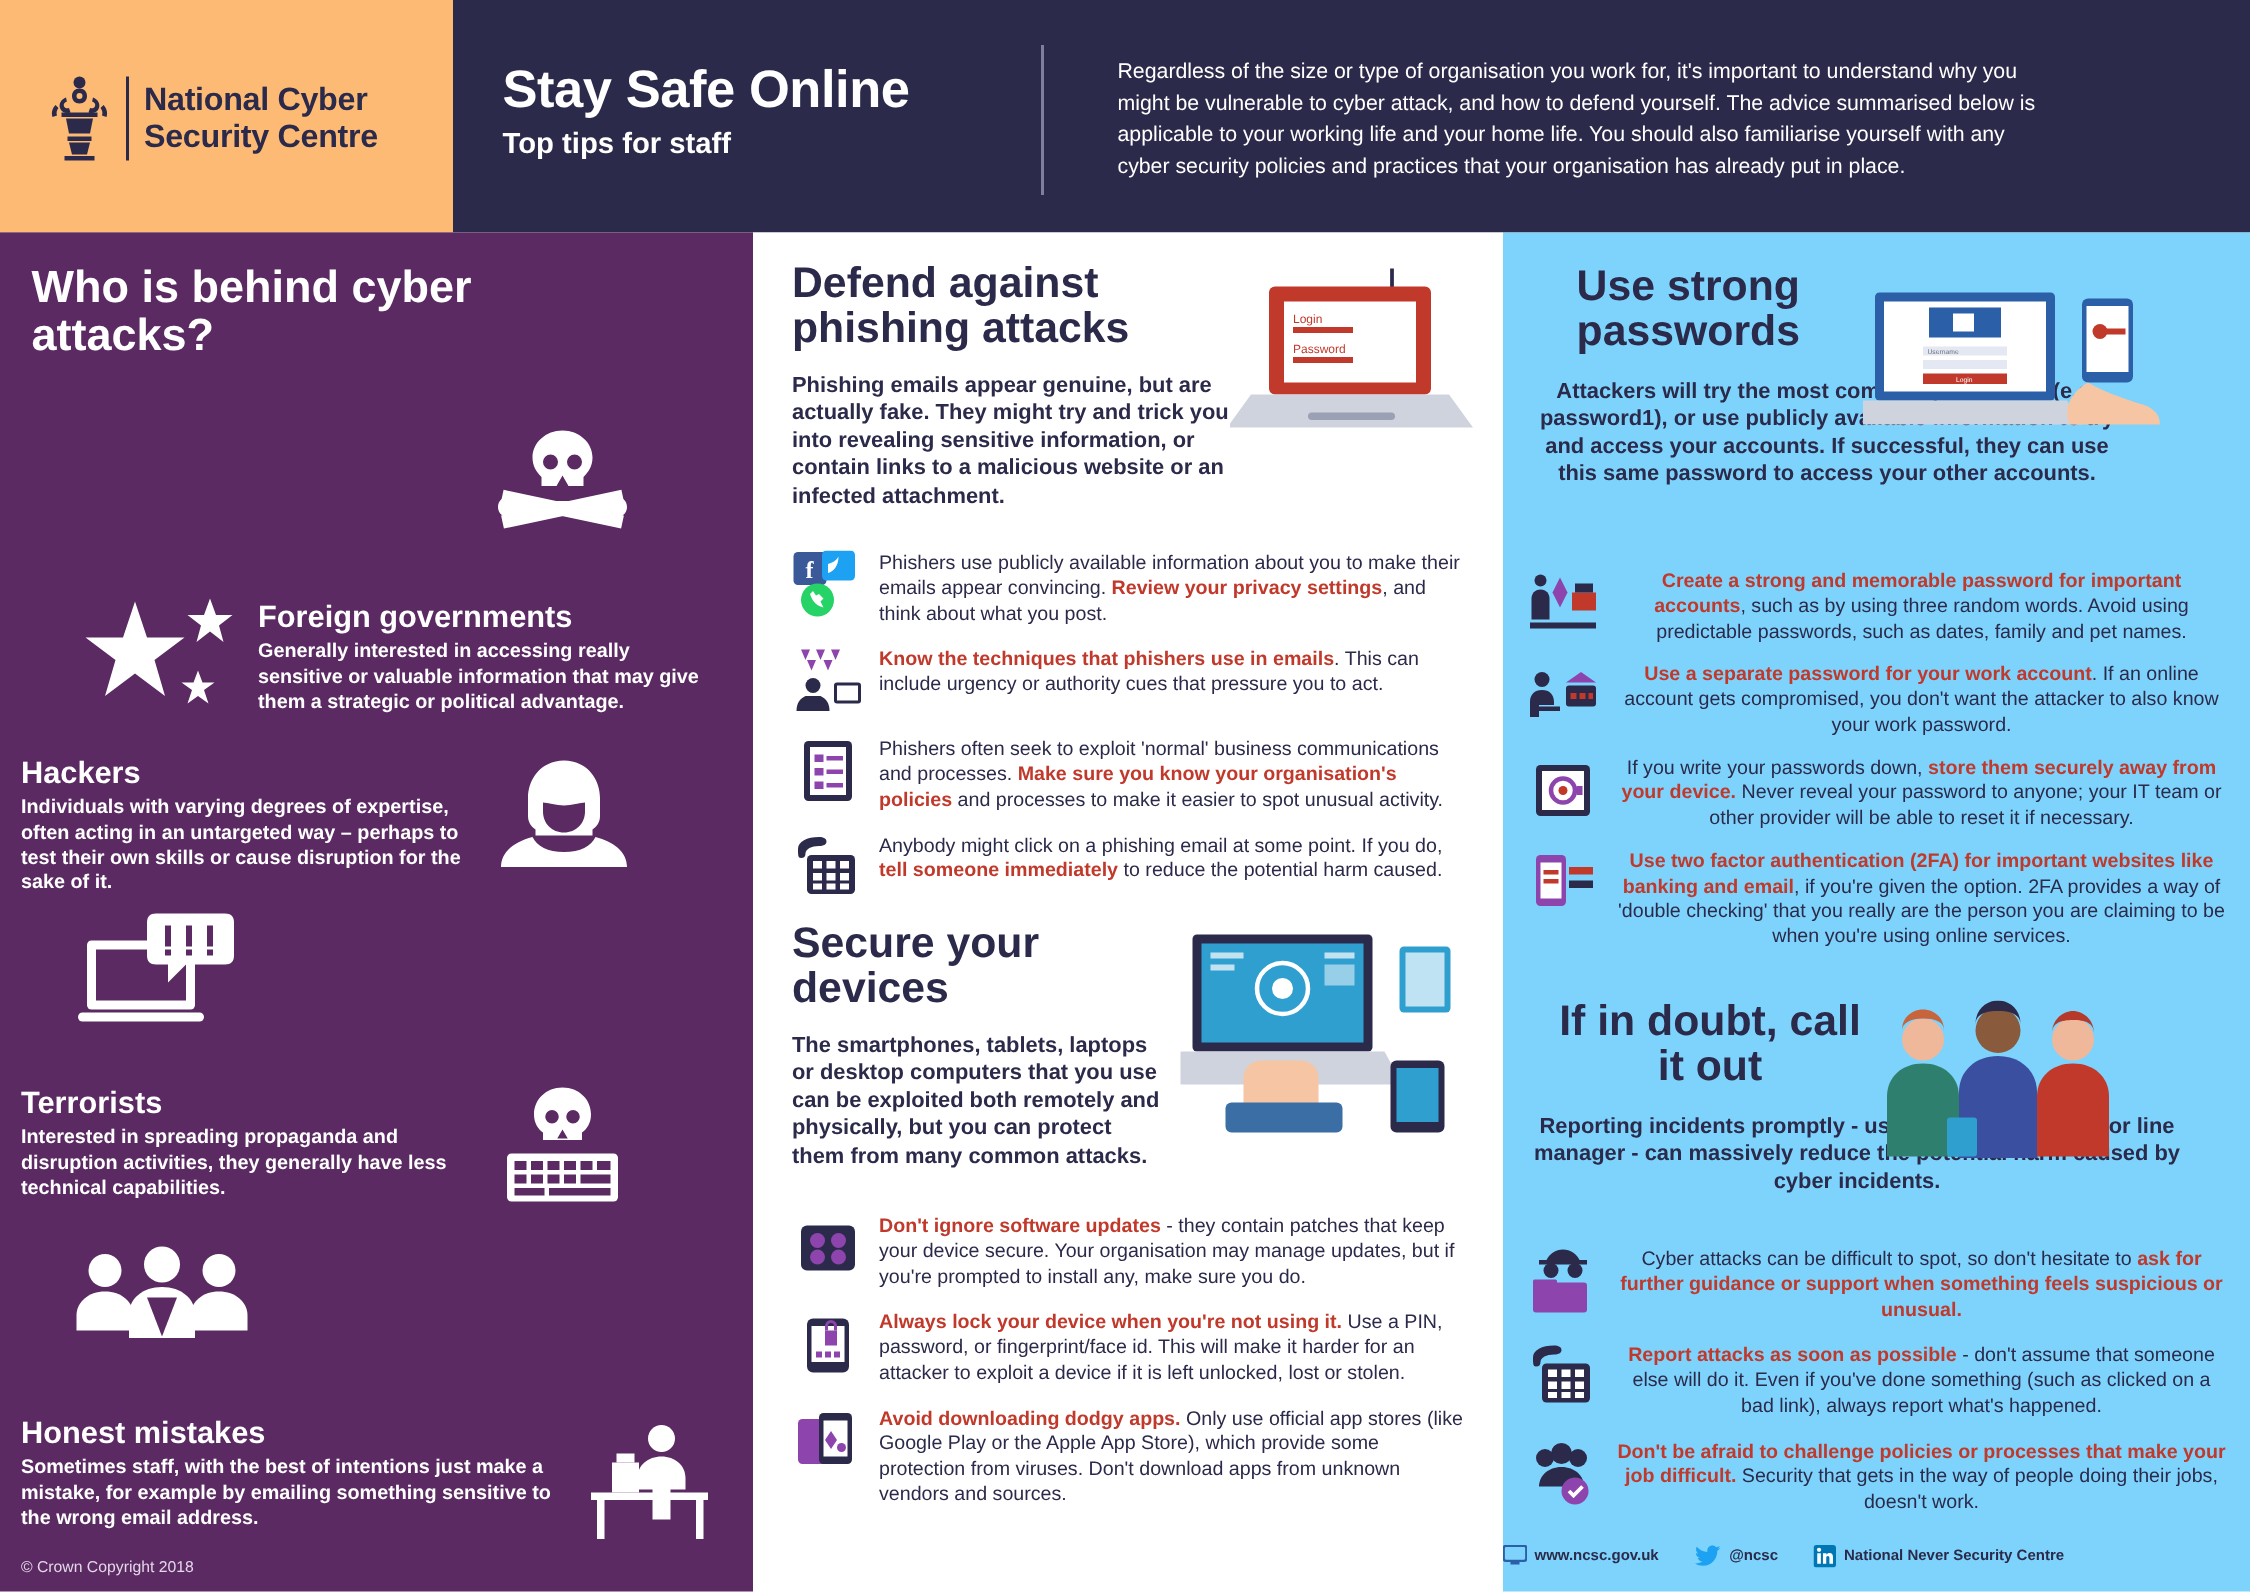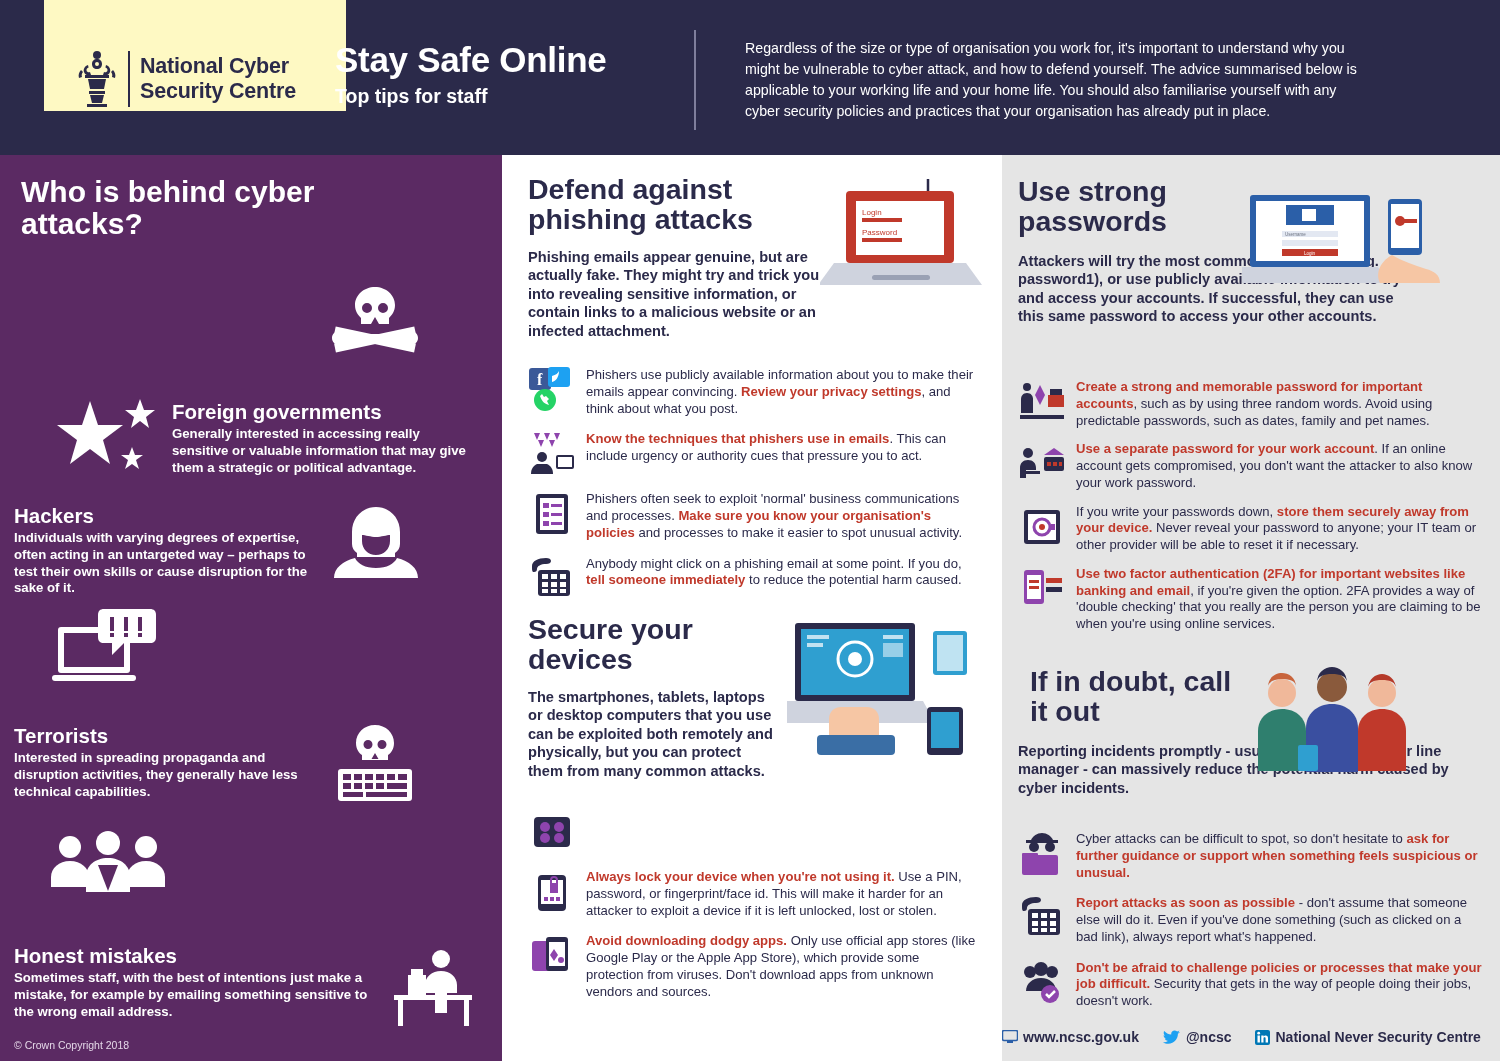--- a/index.html
+++ b/index.html
@@ -7,21 +7,21 @@
   body {
     width:1500px; height:1061px;
     font-family:"Liberation Sans", sans-serif;
     background:#ffffff;
     overflow:hidden;
   }
   .page { position:relative; width:1500px; height:1061px; }
 
   
   .header { position:absolute; top:0; left:0; width:1500px; height:155px; background:#2b2a4a; }
-  .logo-box { position:absolute; top:0; left:0; width:302px; height:111px; background:#fef9c3;margin-left:44px; }
+  .logo-box { position:absolute; top:0; left:0; width:302px; height:155px; background:#fdba74; }
   .logo-inner { position:absolute; top:48px; left:32px; display:flex; align-items:center; gap:10px; }
   .crown { width:42px; height:62px; }
   .logo-rule { width:2px; height:56px; background:#2b2a4a; }
   .logo-text { font-size:21.5px; font-weight:bold; color:#2b2a4a; line-height:1.18; letter-spacing:-0.2px; }
 
   .title-block { position:absolute; top:40px; left:335px; width:360px; color:#ffffff; }
   .title-main { font-size:35px; font-weight:bold; letter-spacing:-0.3px; }
   .title-sub { font-size:19.5px; font-weight:bold; margin-top:5px; }
   .head-divider { position:absolute; top:30px; left:694px; width:2px; height:100px; background:#7f7e9c; }
 
@@ -33,33 +33,33 @@
   .leftcol { position:absolute; top:155px; left:0; width:502px; height:906px; background:#5b2a63; color:#ffffff; }
   .leftcol h1 { margin:1px; position:absolute; top:20px; left:20px; width:330px;
                 font-size:30px; line-height:1.08; font-weight:bold; }
   .lblock { position:absolute; }
   .lblock h2 { margin:0 0 3px 0; font-size:20.5px; line-height:1.06; font-weight:bold; }
   .lblock p { margin:0; font-size:13.2px; line-height:1.28; font-weight:bold; }
   .copyright { position:absolute; left:14px; top:884px; font-size:10.5px; color:#e4d7e8; }
 
   
   .midcol { position:absolute; top:155px; left:502px; width:500px; height:906px; background:#ffffff; }
-  .rightcol { position:absolute; top:155px; left:1002px; width:498px; height:906px; background:#e5e5e5; }
+  .rightcol { position:absolute; top:155px; left:1002px; width:498px; height:906px; background:#7dd3fc;text-align:center; }
 
   .sec-title { font-size:28.5px; font-weight:bold; color:#2b2a4a; line-height:1.04; }
   .sec-intro { font-size:14.6px; font-weight:bold; color:#2b2a4a; line-height:1.26; margin-top:5px; }
 
   .tip { display:flex; gap:10px; margin-top:12px; }
   .tip .ticon { flex:0 0 48px; height:46px; position:relative; }
   .tip .ttext { font-size:13.1px; line-height:1.28; color:#2b2a4a; }
   .red { color:#c0392b; font-weight:bold; }
 
   
   .footer { position:absolute; left:1002px; top:1022px; width:498px; height:30px;
-            display:flex; align-items:center; gap:8px; font-size:14px; font-weight:bold; }
+            display:flex; align-items:center; gap:8px; font-size:10px; font-weight:bold; }
   .f-link { color:#2b2a4a; display:flex; align-items:center; gap:5px; }
   .f-twitter { color:#2b2a4a; display:flex; align-items:center; gap:5px; }
   .f-li { color:#2b2a4a; display:flex; align-items:center; gap:5px; }
 
   svg { display:block; }
 </style>
 </head>
 <body>
 
 <div class="page">
@@ -325,20 +325,23 @@
         <div class="ticon">
           <svg width="48" height="46" viewBox="0 0 48 46">
             <rect x="6" y="8" width="36" height="30" rx="4" fill="#2b2a4a"></rect>
             <g fill="#8e44ad">
               <circle cx="17" cy="18" r="5"></circle>
                 <circle cx="31" cy="18" r="5"></circle>
               <circle cx="17" cy="29" r="5"></circle>
                 <circle cx="31" cy="29" r="5"></circle>
             </g>
           </svg>
+        </div>
+        <div class="ttext">
+          <span class="red">Don't ignore software updates</span> - they contain patches that keep your device secure. Your organisation may manage updates, but if you're prompted to install any, make sure you do.
         </div>
       </div>
 
       <div class="tip" style="margin-top:14px;">
         <div class="ticon">
           <svg width="48" height="46" viewBox="0 0 48 46">
             <rect x="10" y="6" width="28" height="36" rx="4" fill="#2b2a4a"></rect>
             <rect x="13" y="11" width="22" height="24" fill="#fff"></rect>
             <g fill="#8e44ad">
               <rect x="16" y="28" width="4" height="4"></rect>

